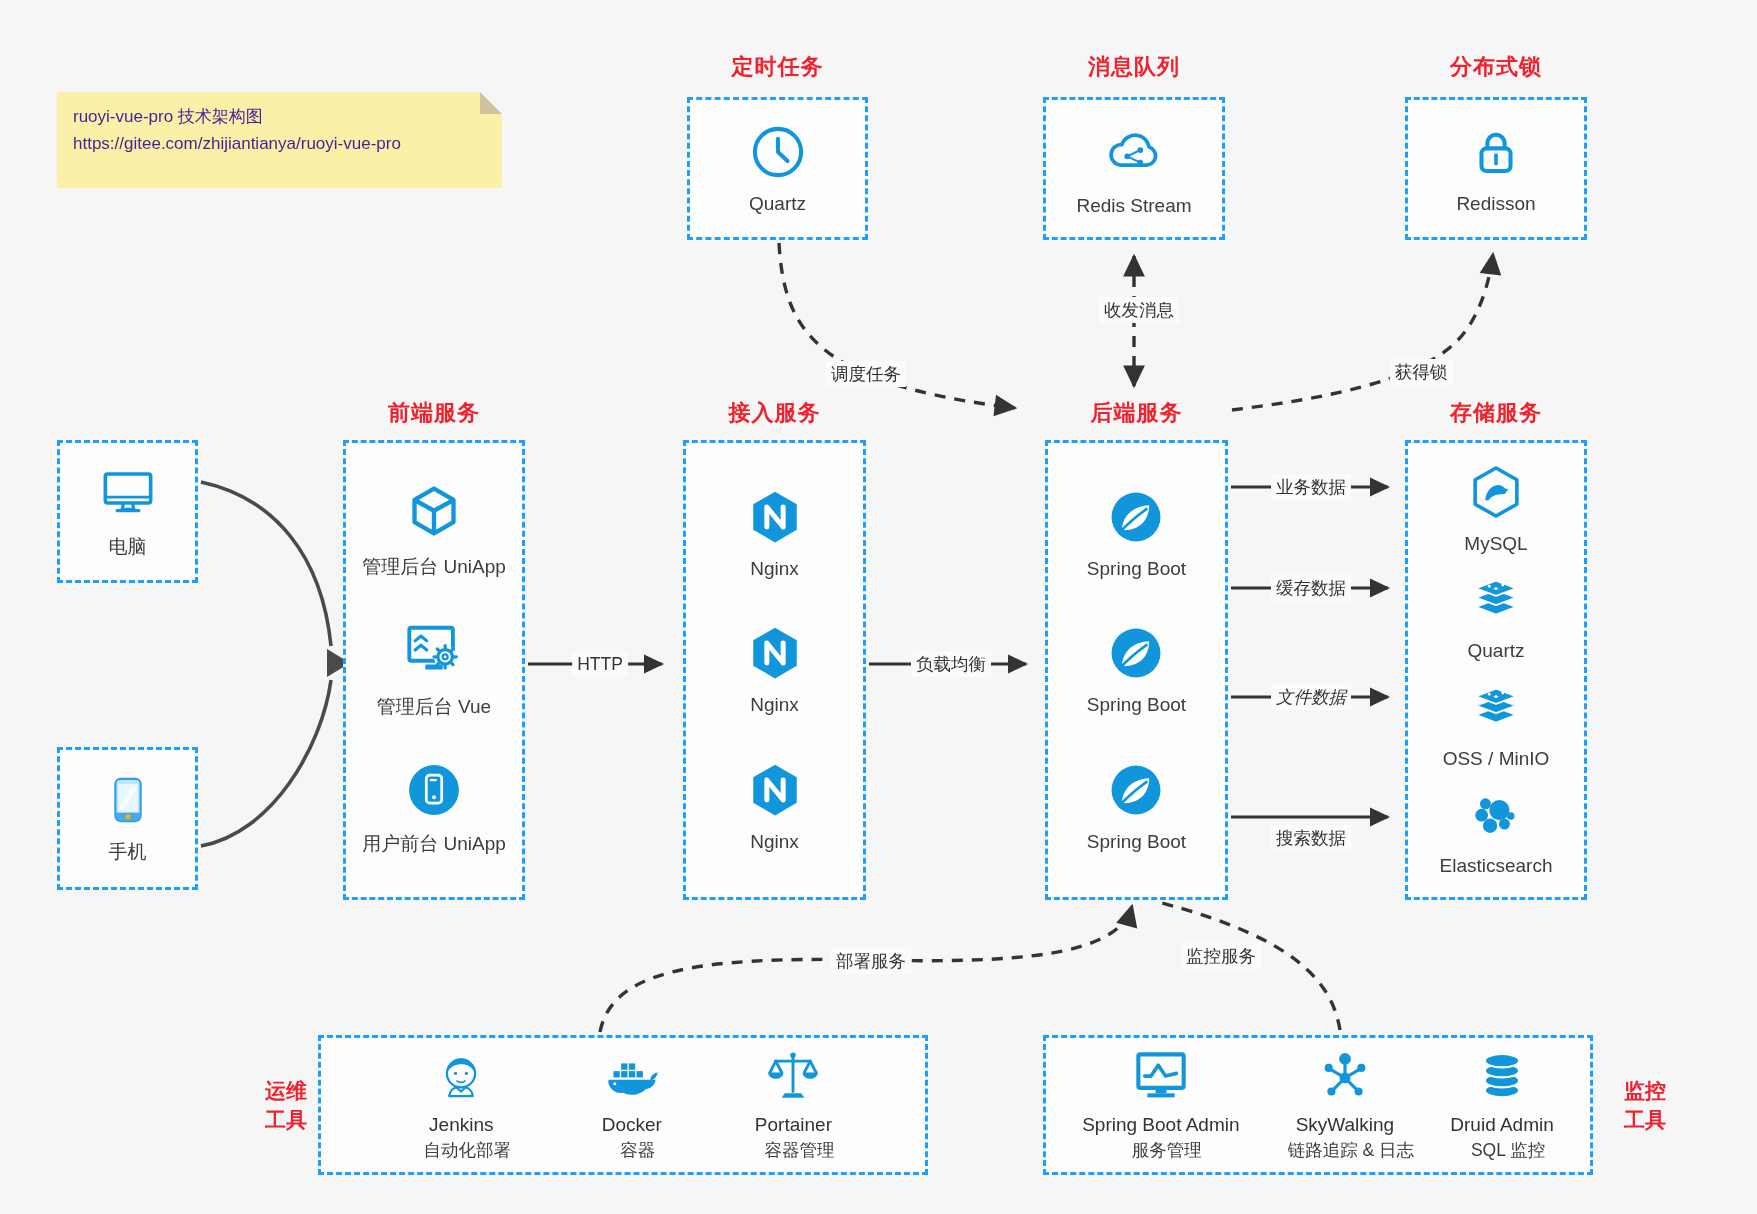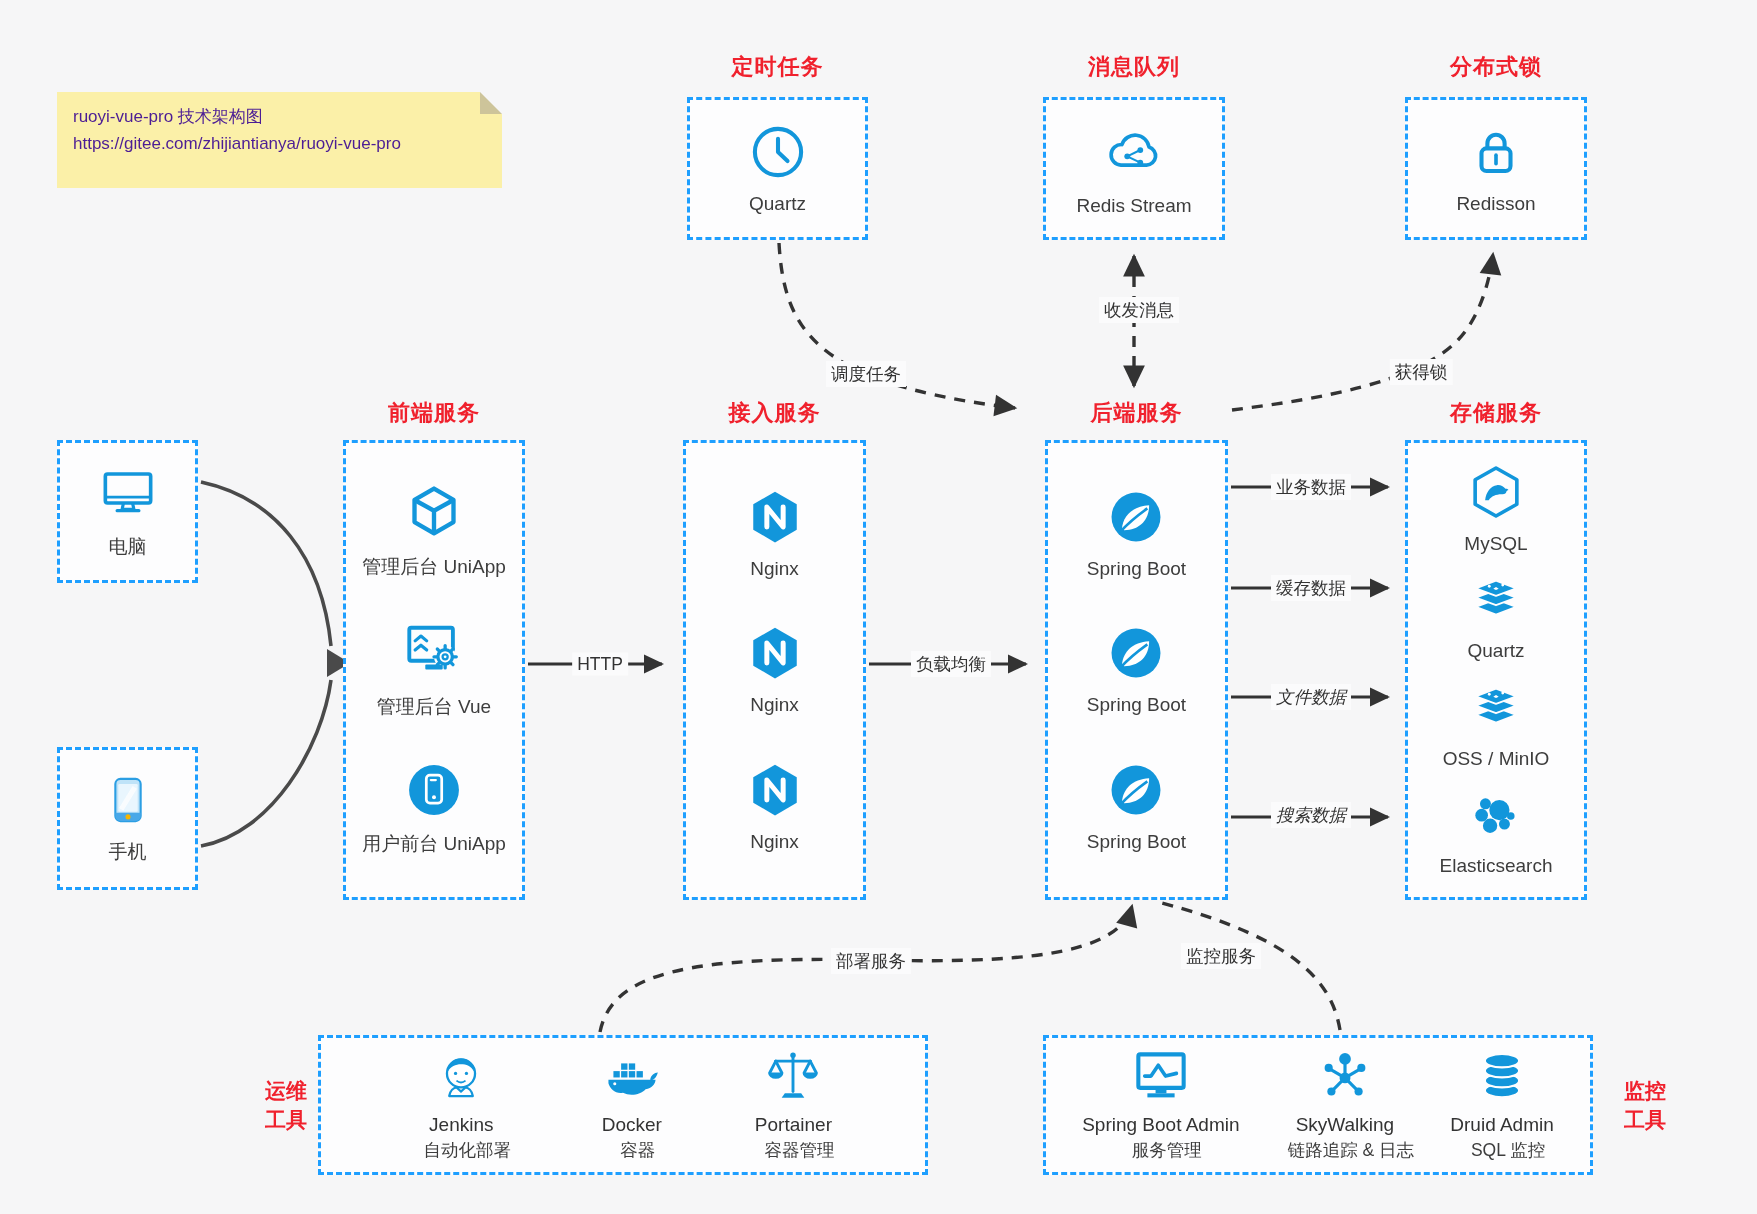--- a/index.html
+++ b/index.html
@@ -431,20 +431,20 @@
   <div class="side-label" style="left:1609px;top:1076px;width:72px;">
     <div>监控</div>
     <div>工具</div>
   </div>
 
   <div class="edge-label" style="left:600px;top:664px;">HTTP</div>
   <div class="edge-label" style="left:951px;top:664px;">负载均衡</div>
   <div class="edge-label" style="left:1311px;top:487px;">业务数据</div>
   <div class="edge-label" style="left:1311px;top:588px;">缓存数据</div>
   <div class="edge-label" style="left:1311px;top:697px;font-style:italic;">文件数据</div>
-  <div class="edge-label" style="left:1311px;top:815px;font-style:italic;">搜索数据</div>
+  <div class="edge-label" style="left:1311px;top:838px;">搜索数据</div>
   <div class="edge-label" style="left:866px;top:374px;">调度任务</div>
   <div class="edge-label" style="left:1139px;top:310px;">收发消息</div>
   <div class="edge-label" style="left:1421px;top:372px;">获得锁</div>
   <div class="edge-label" style="left:871px;top:961px;">部署服务</div>
   <div class="edge-label" style="left:1221px;top:956px;">监控服务</div>
 
 </div>
 
 </body></html>

